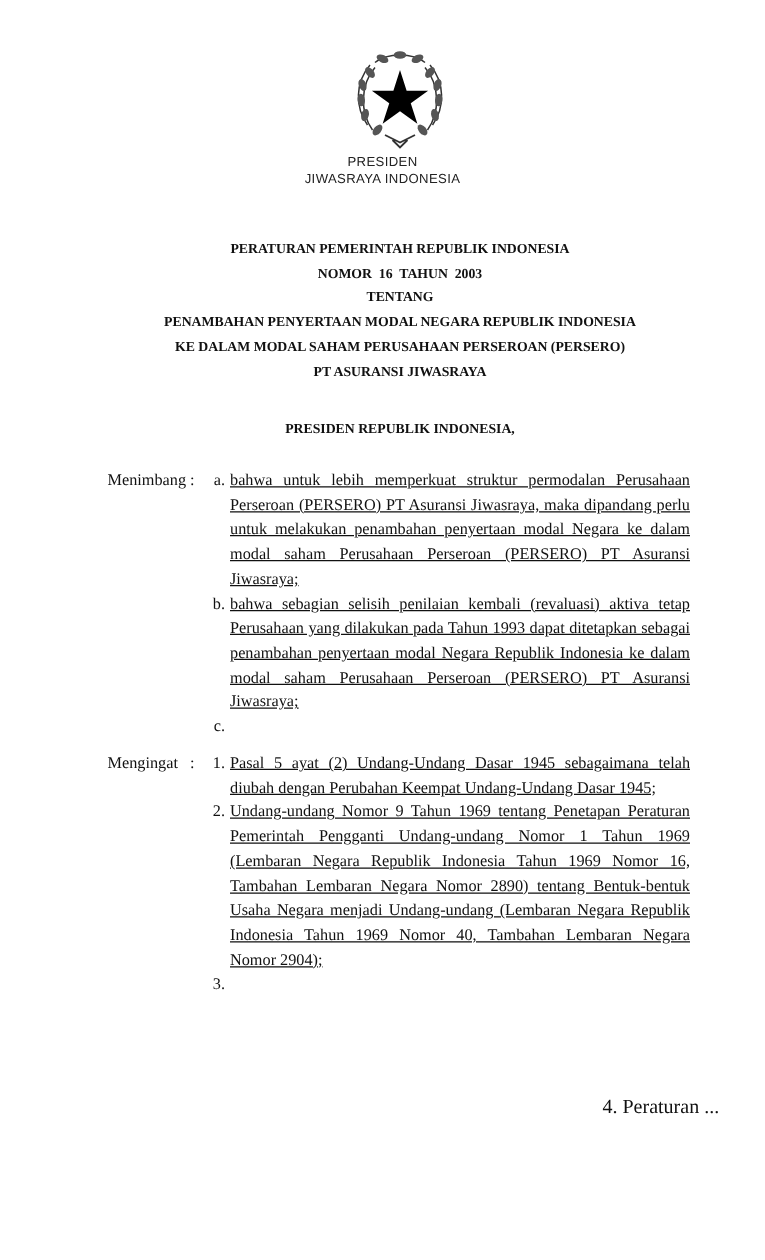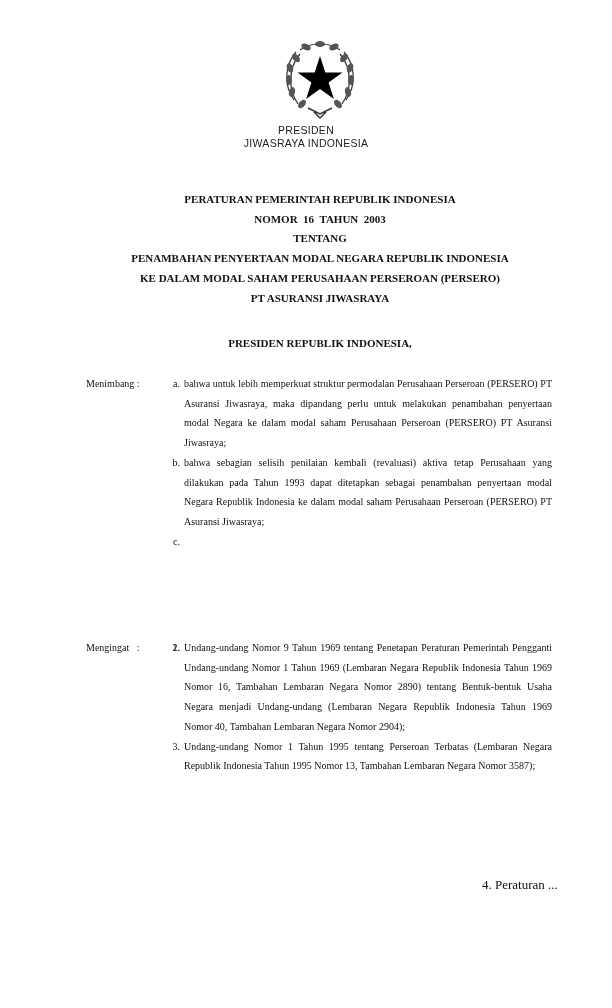--- a/index.html
+++ b/index.html
@@ -8,26 +8,26 @@
   .emblem { position: absolute; left: 280px; top: 38px; width: 80px; height: 84px; }
   .emblem-text { position: absolute; left: 0; width: 612px; text-align: center;
                  font-family: "Liberation Sans", "DejaVu Sans", sans-serif;
                  font-size: 10.5px; letter-spacing: 0.3px; color: #222; }
   .et1 { top: 124px; }
   .et2 { top: 137px; }
   .title-block { position: absolute; left: 0; top: 190px; width: 640px; text-align: center; }
   .title-line { font-weight: bold; font-size: 11px; line-height: 19.7px; white-space: pre; }
   .president { position: absolute; left: 0; top: 337px; width: 640px; text-align: center;
                font-weight: bold; font-size: 11px; }
-  .section { position: absolute; left: 86px; width: 466px; font-size: 10px; line-height: 19.7px; }
+  .section { position: absolute; left: 86px; width: 466px; font-size: 13px; line-height: 19.7px; }
   .sec-label { position: absolute; left: 0; top: 0; white-space: pre; }
   .item { position: relative; padding-left: 98px; }
   .marker { position: absolute; left: 78px; width: 16px; text-align: right; }
-  .item-text { text-align: justify; display: block; }
-  .footer-next { position: absolute; left: 482px; top: 877px; font-size: 13px; }
+  .item-text { text-align: justify; display: block; text-decoration: underline; }
+  .footer-next { position: absolute; left: 482px; top: 877px; font-size: 16px; }
 </style>
 </head>
 <body>
 
 <div class="emblem">
   <svg width="80" height="84" viewBox="0 0 80 84">
     <g fill="none" stroke="#333" stroke-width="1.2">
       <path d="M14 62 C4 48 4 28 16 14"></path>
       <path d="M66 62 C76 48 76 28 64 14"></path>
       <path d="M18 66 C8 52 8 30 20 16"></path>
@@ -75,28 +75,28 @@
   </div>
   <div class="item">
     <span class="marker">b.</span>
     <span class="item-text">bahwa sebagian selisih penilaian kembali (revaluasi) aktiva tetap Perusahaan yang dilakukan pada Tahun 1993 dapat ditetapkan sebagai penambahan penyertaan modal Negara Republik Indonesia ke dalam modal saham Perusahaan Perseroan (PERSERO) PT Asuransi Jiwasraya;</span>
   </div>
   <div class="item">
     <span class="marker">c.</span>
   </div>
 </div>
 
-<div class="section" style="top:600px;margin-top:38px;">
+<div class="section" style="top:600px;">
   <span class="sec-label">Mengingat   :</span>
   <div class="item">
     <span class="marker">1.</span>
+    <span class="item-text">Pasal 5 ayat (2) Undang-Undang Dasar 1945 sebagaimana telah diubah dengan Perubahan Keempat Undang-Undang Dasar 1945;</span>
   </div>
   <div class="item">
     <span class="marker">2.</span>
     <span class="item-text">Undang-undang Nomor 9 Tahun 1969 tentang Penetapan Peraturan Pemerintah Pengganti Undang-undang Nomor 1 Tahun 1969 (Lembaran Negara Republik Indonesia Tahun 1969 Nomor 16, Tambahan Lembaran Negara Nomor 2890) tentang Bentuk-bentuk Usaha Negara menjadi Undang-undang (Lembaran Negara Republik Indonesia Tahun 1969 Nomor 40, Tambahan Lembaran Negara Nomor 2904);</span>
   </div>
   <div class="item">
     <span class="marker">3.</span>
-    <span class="item-text">Undang-undang Nomor 1 Tahun 1995 tentang Perseroan Terbatas (Lembaran Negara Republik Indonesia Tahun 1995 Nomor 13, Tambahan Lembaran Negara Nomor 3587);</span>
   </div>
 </div>
 
 <div class="footer-next">4. Peraturan ...</div>
 
 </body></html>

